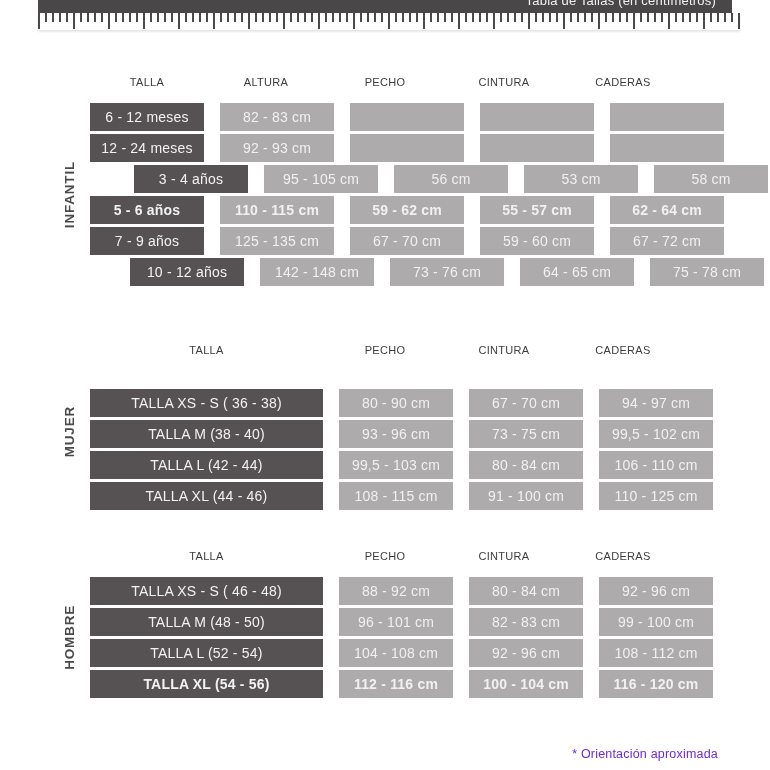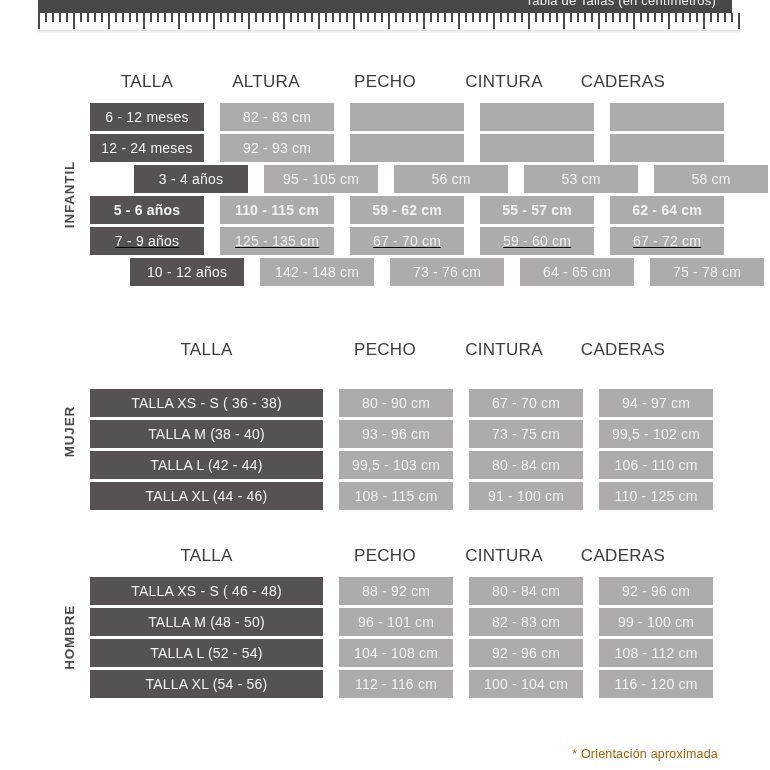--- a/index.html
+++ b/index.html
@@ -26,41 +26,41 @@
     background-repeat:no-repeat,no-repeat;
     box-shadow:0 2px 2px rgba(0,0,0,.10);
   }
   
   .section{position:absolute;left:90px;width:590px;}
   .col-headers{
     display:grid;column-gap:5px;height:22px;margin-bottom:10px;
   }
   .col-headers span{
     display:flex;align-items:center;justify-content:center;
-    font-size:17px;color:#3d3d3d;letter-spacing:.3px;
+    font-size:11px;color:#3d3d3d;letter-spacing:.3px;
   }
   .trow{display:grid;column-gap:16px;height:28px;margin-bottom:3px;text-align:right;}
   .cell{
     display:flex;align-items:center;justify-content:center;
     font-size:14px;color:#f2f1f1;letter-spacing:.2px;white-space:nowrap;
   }
   .cell.dark{background:#565253;}
   .cell.light{background:#adabab;}
   .side-label{
     position:absolute;left:-34px;width:26px;
     display:flex;align-items:center;justify-content:center;
   }
   .side-label span{
     writing-mode:vertical-rl;transform:rotate(180deg);
     font-size:13.5px;font-weight:bold;color:#4b4849;letter-spacing:.8px;
   }
   
   .footnote{
     position:absolute;right:52px;top:747px;
-    font-size:12.5px;color:#a16207;letter-spacing:.2px;
+    font-size:12.5px;color:#6d28d9;letter-spacing:.2px;
   }
 </style>
 </head>
 <body>
 
 <div class="canvas">
 
   <div class="titlebar">
     <span>Tabla de Tallas (en centímetros)</span>
   </div>
@@ -100,21 +100,21 @@
           <div class="cell light">53 cm</div>
           <div class="cell light">58 cm</div>
         </div>
         <div class="trow" style="grid-template-columns: 114px 114px 114px 114px 114px; font-weight: bold;">
           <div class="cell dark">5 - 6 años</div>
           <div class="cell light">110 - 115 cm</div>
           <div class="cell light">59 - 62 cm</div>
           <div class="cell light">55 - 57 cm</div>
           <div class="cell light">62 - 64 cm</div>
         </div>
-        <div class="trow" style="grid-template-columns: 114px 114px 114px 114px 114px; text-decoration: underline;">
+        <div class="trow" style="grid-template-columns: 114px 114px 114px 114px 114px;">
           <div class="cell dark">7 - 9 años</div>
           <div class="cell light">125 - 135 cm</div>
           <div class="cell light">67 - 70 cm</div>
           <div class="cell light">59 - 60 cm</div>
           <div class="cell light">67 - 72 cm</div>
         </div>
         <div class="trow" style="grid-template-columns: 114px 114px 114px 114px 114px; padding-left: 40px;">
           <div class="cell dark">10 - 12 años</div>
           <div class="cell light">142 - 148 cm</div>
           <div class="cell light">73 - 76 cm</div>
@@ -178,21 +178,21 @@
           <div class="cell light">96 - 101 cm</div>
           <div class="cell light">82 - 83 cm</div>
           <div class="cell light">99 - 100 cm</div>
         </div>
         <div class="trow" style="grid-template-columns: 233px 114px 114px 114px;">
           <div class="cell dark">TALLA L (52 - 54)</div>
           <div class="cell light">104 - 108 cm</div>
           <div class="cell light">92 - 96 cm</div>
           <div class="cell light">108 - 112 cm</div>
         </div>
-        <div class="trow" style="grid-template-columns: 233px 114px 114px 114px;">
+        <div class="trow" style="grid-template-columns: 233px 114px 114px 114px; font-weight: bold;">
           <div class="cell dark">TALLA XL (54 - 56)</div>
           <div class="cell light">112 - 116 cm</div>
           <div class="cell light">100 - 104 cm</div>
           <div class="cell light">116 - 120 cm</div>
         </div>
       </div>
     </div>
 
   <div class="footnote">* Orientación aproximada</div>
 

